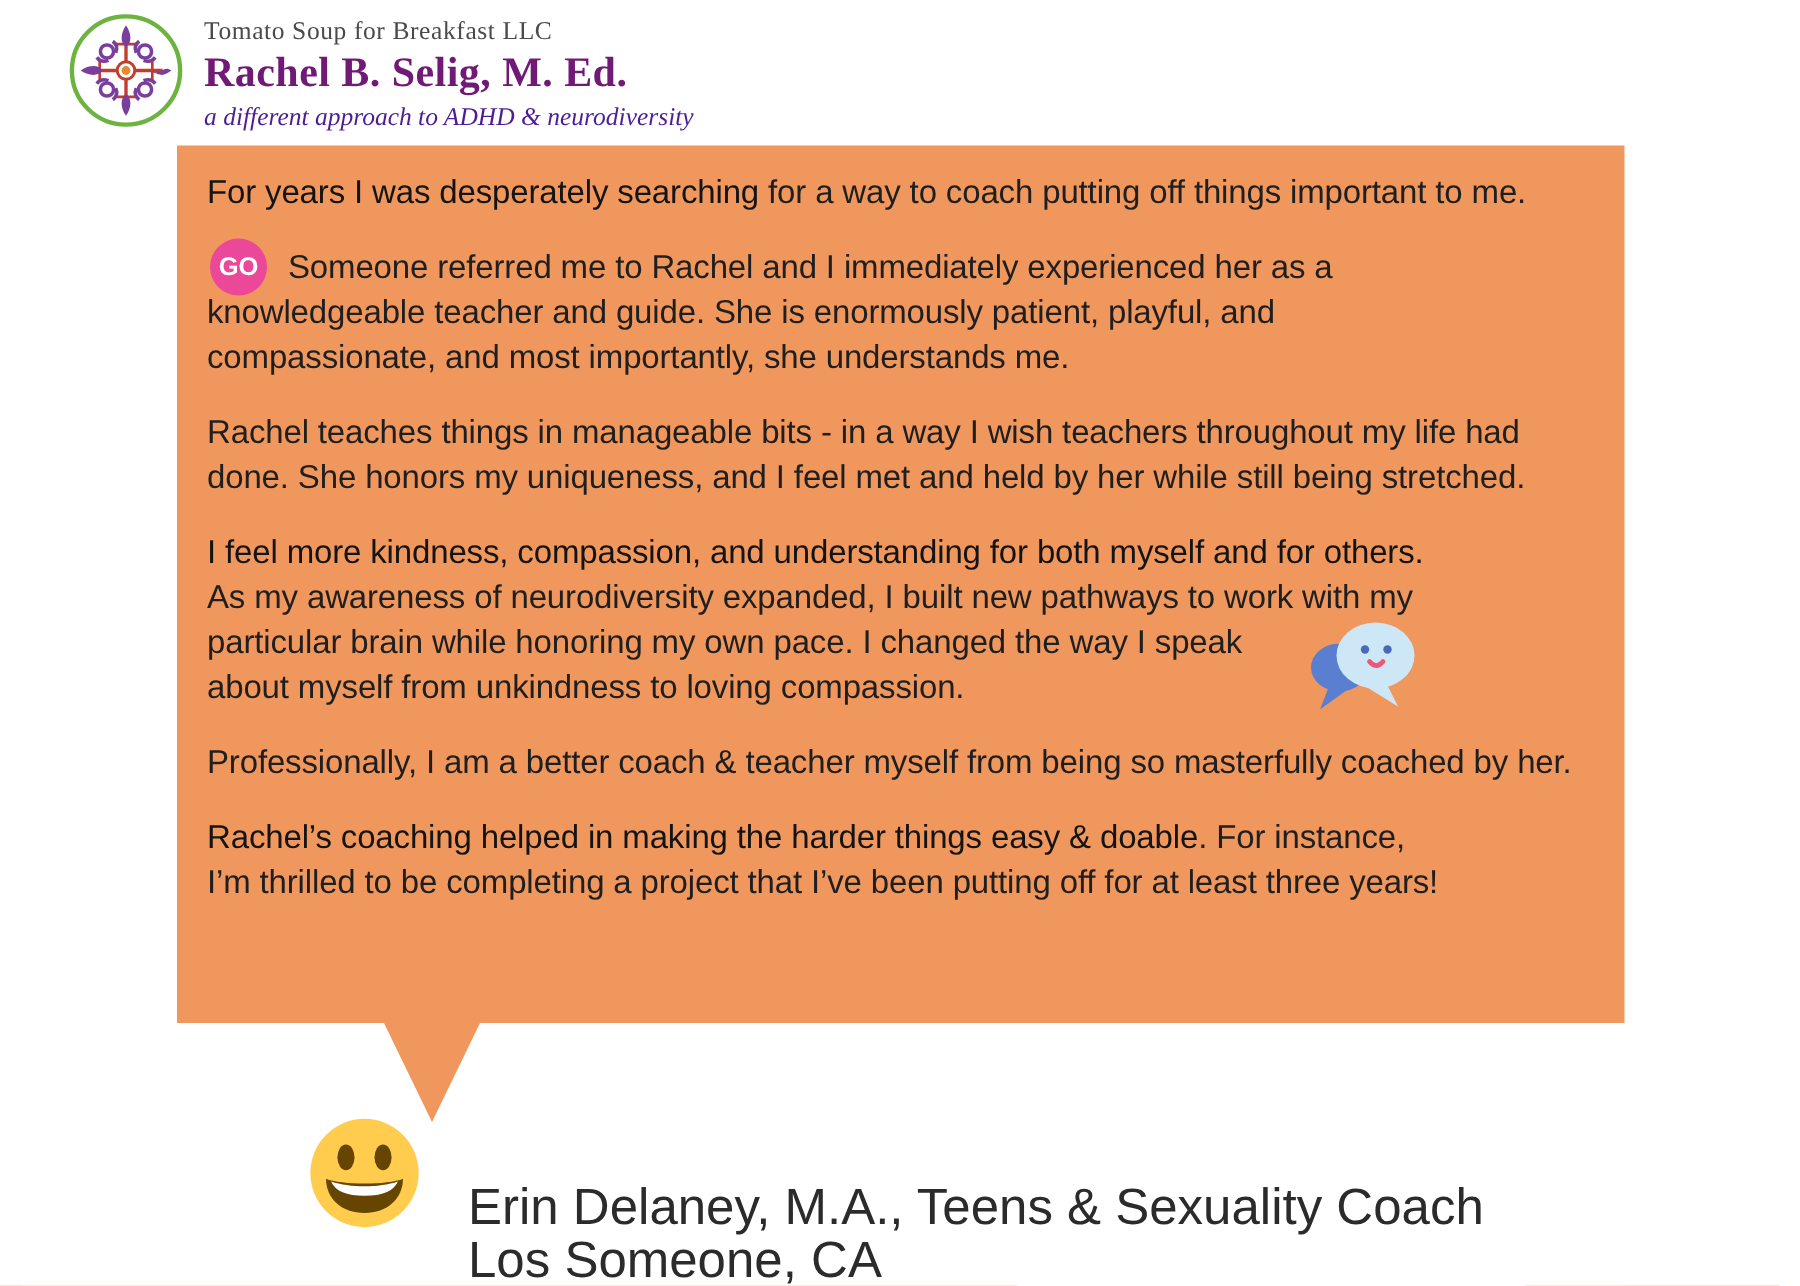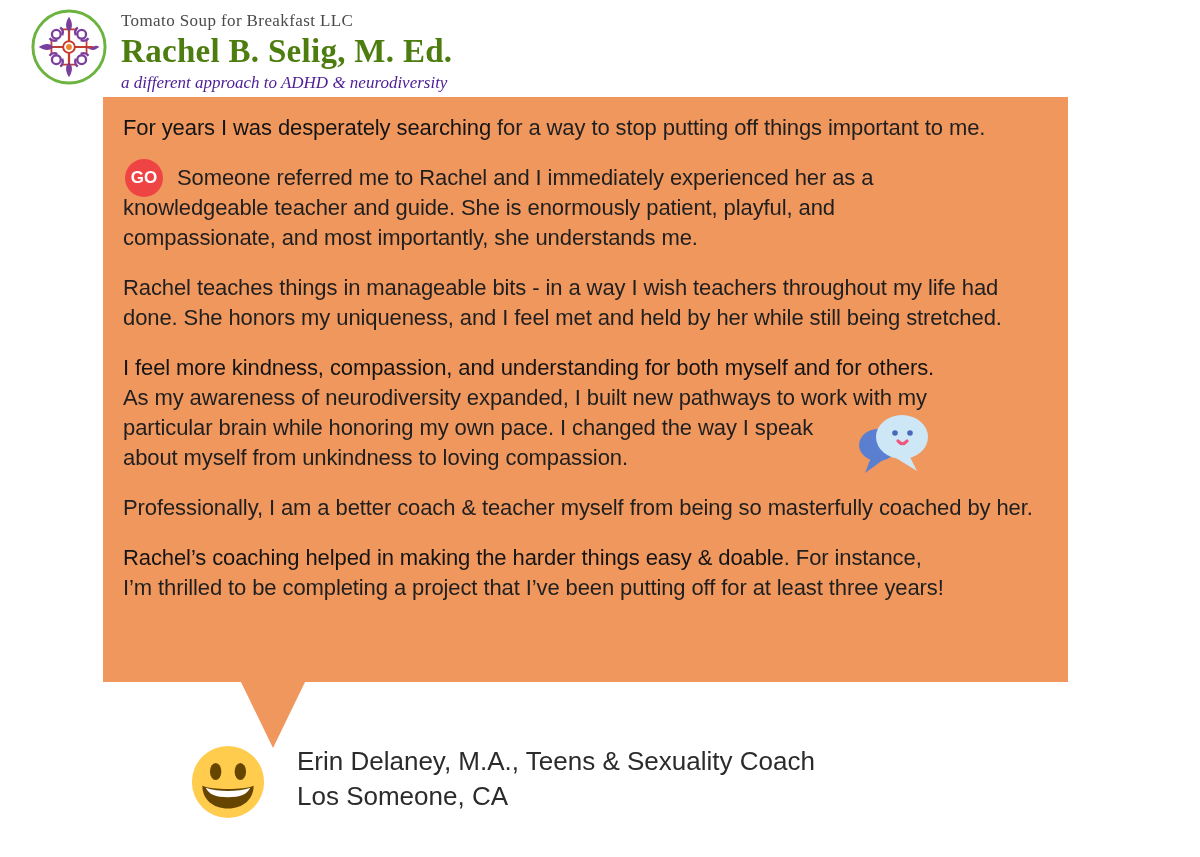--- a/index.html
+++ b/index.html
@@ -1,54 +1,54 @@
 <!DOCTYPE html>
 <html><head>
 <meta charset="utf-8">
 <style>
   html,body { margin:0; padding:0; background:#ffffff; }
   .canvas {
     position:relative; width:1068px; height:857px; background:#ffffff;
-    font-family:"Liberation Sans", sans-serif; overflow:hidden;
+    font-family:"Liberation Sans", sans-serif; overflow:hidden;margin-left:15px;
   }
 
   
   .brand { position:absolute; left:30px; top:8px; display:flex; gap:13px; }
   .logo { width:78px; height:78px; flex:0 0 auto; }
   .brand-text { padding-top:3px; font-family:"Liberation Serif", serif; }
   .company { font-size:17px; color:#4a4a4a; letter-spacing:0.4px; }
-  .person  { font-size:33px; font-weight:700; color:#4d7c0f; margin-top:2px; letter-spacing:0.3px; }
+  .person  { font-size:28px; font-weight:700; color:#701a75; margin-top:2px; letter-spacing:0.3px; }
   .tagline { font-size:17px; font-style:italic; color:#4c1d95; margin-top:3px; }
 
   
   .bubble {
     position:absolute; left:103px; top:97px; width:977px; height:585px;
     background:#f0975e; box-sizing:border-box; padding:16px 14px 12px 20px;
     color:#1f1f1f; font-size:22px; line-height:30px; letter-spacing:-0.1px;
   }
   .bubble p { margin:0 0 20px 0; white-space:pre-line; }
   .bubble strong { font-weight:400; color:#141414; }
   .block { display:block; }
   .p-go { position:relative; text-indent:54px; }
   .go {
     position:absolute; left:2px; top:-4px; width:38px; height:38px;
-    border-radius:50%; background:#ef4444; color:#ffffff;
+    border-radius:50%; background:#ec4899; color:#ffffff;
     display:flex; align-items:center; justify-content:center;
     font-weight:700; font-size:17px; text-indent:0; letter-spacing:0;
   }
   .chat-icon { position:absolute; left:753px; top:314px; width:74px; height:68px; }
 
   .tail {
     position:absolute; left:240px; top:680px; width:66px; height:68px;
     background:#f0975e; clip-path:polygon(0 0, 100% 0, 50% 100%);
   }
 
   
   .smiley { position:absolute; left:190px; top:744px; width:76px; height:76px; }
-  .attribution { position:absolute; left:297px; top:744px; font-size:26px; line-height:35px; color:#2b2b2b; }
+  .attribution { position:absolute; left:297px; top:788px; font-size:34px; line-height:35px; color:#2b2b2b; }
 </style>
 </head>
 <body>
 
 <div class="canvas">
 
   <header class="brand">
     <svg class="logo" viewBox="0 0 80 80" aria-hidden="true">
       <circle cx="40" cy="40" r="37" fill="#ffffff" stroke="#6cb33f" stroke-width="3"></circle>
       <g stroke="#c43c2e" stroke-width="2.3" fill="none">
@@ -72,21 +72,21 @@
       <circle cx="40" cy="40" r="3" fill="#e8882b"></circle>
     </svg>
     <div class="brand-text">
       <div class="company">Tomato Soup for Breakfast LLC</div>
       <div class="person">Rachel B. Selig, M. Ed.</div>
       <div class="tagline">a different approach to ADHD &amp; neurodiversity</div>
     </div>
   </header>
 
   <div class="bubble">
-    <p><strong>For years I was desperately searching</strong><span> for a way to stop putting off things important to me.</span></p>
+    <p><strong>For years I was desperately searching</strong><span> for a way to coach putting off things important to me.</span></p>
 
     <p class="p-go"><span class="go">GO</span><span>Someone referred me to Rachel and I immediately experienced her as a
 knowledgeable teacher and guide. She is enormously patient, playful, and
 compassionate, and most importantly, she understands me.</span></p>
 
     <p><span>Rachel teaches things in manageable bits - in a way I wish teachers throughout my life had
 done. She honors my uniqueness, and I feel met and held by her while still being stretched.</span></p>
 
     <p><strong class="block">I feel more kindness, compassion, and understanding for both myself and for others.</strong><span>As my awareness of neurodiversity expanded, I built new pathways to work with my
 particular brain while honoring my own pace. I changed the way I speak

